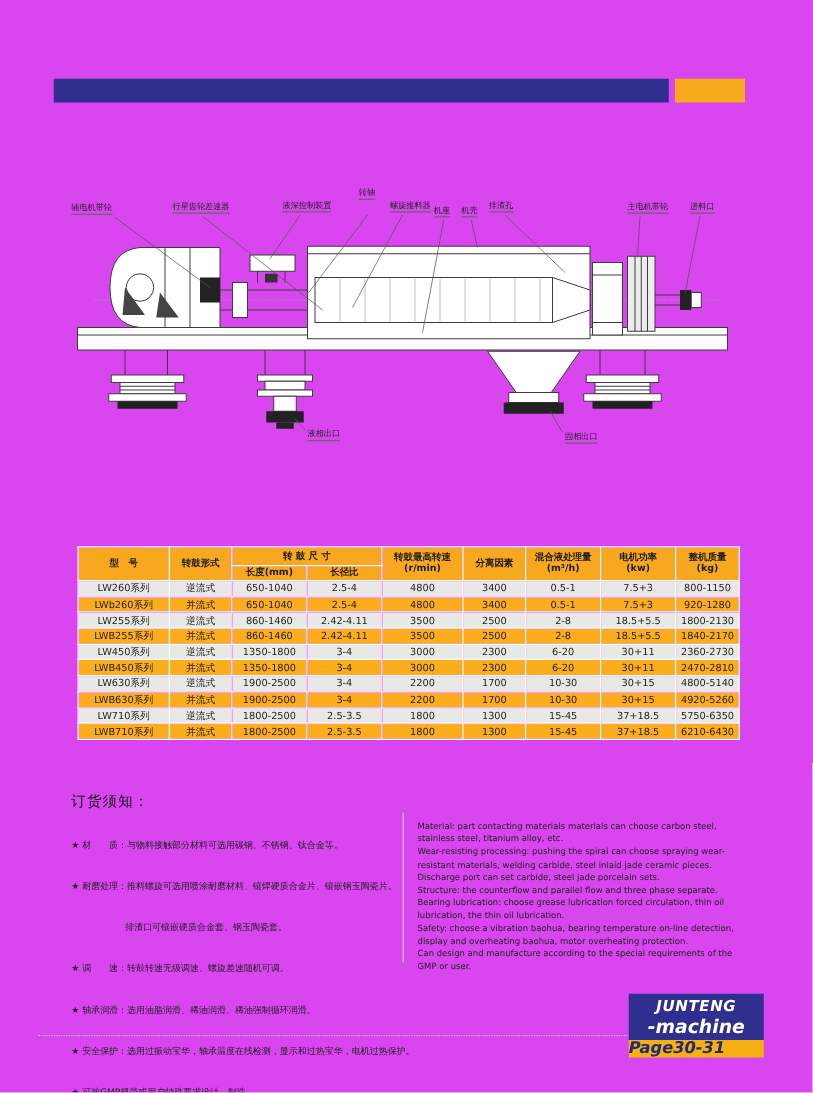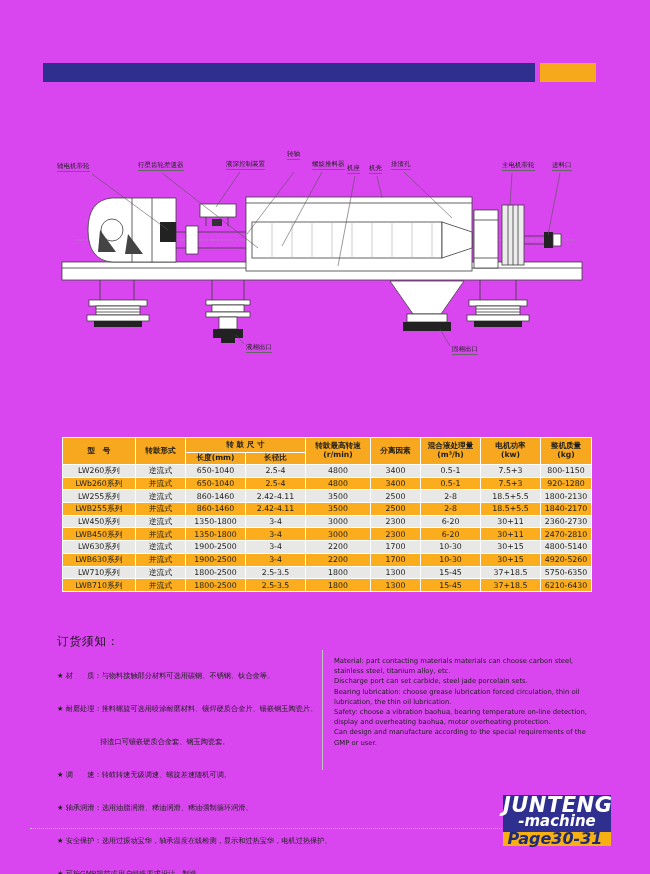--- a/index.html
+++ b/index.html
@@ -31,24 +31,24 @@
   .order-notes .note-line{font-size:7.2px;line-height:13px;white-space:pre-wrap;color:#222;margin-top:20px;}
   .notes-divider{position:absolute;left:322px;top:650px;width:1px;height:120px;background:#c2c2c2;}
   .en-notes{position:absolute;left:334px;top:656px;width:256px;}
   .en-notes .note-line{font-size:6.8px;line-height:1.5;color:#222;}
 
   
   .footer-rule{position:absolute;left:30px;top:828px;width:472px;height:0;border-top:1px dotted #bdbdbd;}
   .logo{position:absolute;left:503px;top:795px;width:108px;}
   .logo-blue{background:#2e2f8f;height:37px;text-align:center;color:#fff;
              font-style:italic;font-weight:bold;padding-top:2px;box-sizing:border-box;}
-  .logo-line1{font-size:21px;line-height:17px;letter-spacing:0.5px;}
+  .logo-line1{font-size:12px;line-height:17px;letter-spacing:0.5px;}
   .logo-line2{font-size:15px;line-height:15px;}
-  .logo-yellow{background:#f6b011;height:14px;line-height:14px;text-align:center;
-               color:#1f2a78;font-style:italic;font-weight:bold;font-size:16px;padding-right:4px;}
+  .logo-yellow{background:#f6b011;height:14px;line-height:14px;text-align:left;
+               color:#1f2a78;font-style:italic;font-weight:bold;font-size:13px;padding-right:4px;}
 </style>
 </head>
 <body>
 
 <div class="page">
 
   <div class="header-bar"></div>
   <div class="header-accent"></div>
 
   <svg class="diagram-svg" width="650" height="230" viewBox="0 0 650 230">
@@ -324,21 +324,23 @@
         <div class="note-line">★ 安全保护：选用过振动宝华，轴承温度在线检测，显示和过热宝华，电机过热保护。</div>
         <div class="note-line">★ 可按GMP规范或用户特殊要求设计、制造。</div>
       </div>
   </div>
 
   <div class="notes-divider"></div>
 
   <div class="en-notes">
     <div>
         <div class="note-line">Material: part contacting materials materials can choose carbon steel, stainless steel, titanium alloy, etc.</div>
+        <div class="note-line">Wear-resisting processing: pushing the spiral can choose spraying wear-resistant materials, welding carbide, steel inlaid jade ceramic pieces.</div>
         <div class="note-line">Discharge port can set carbide, steel jade porcelain sets.</div>
+        <div class="note-line">Structure: the counterflow and parallel flow and three phase separate.</div>
         <div class="note-line">Bearing lubrication: choose grease lubrication forced circulation, thin oil lubrication, the thin oil lubrication.</div>
         <div class="note-line">Safety: choose a vibration baohua, bearing temperature on-line detection, display and overheating baohua, motor overheating protection.</div>
         <div class="note-line">Can design and manufacture according to the special requirements of the GMP or user.</div>
       </div>
   </div>
 
   <div class="footer-rule"></div>
   <div class="logo">
     <div class="logo-blue">
       <div class="logo-line1">JUNTENG</div>

